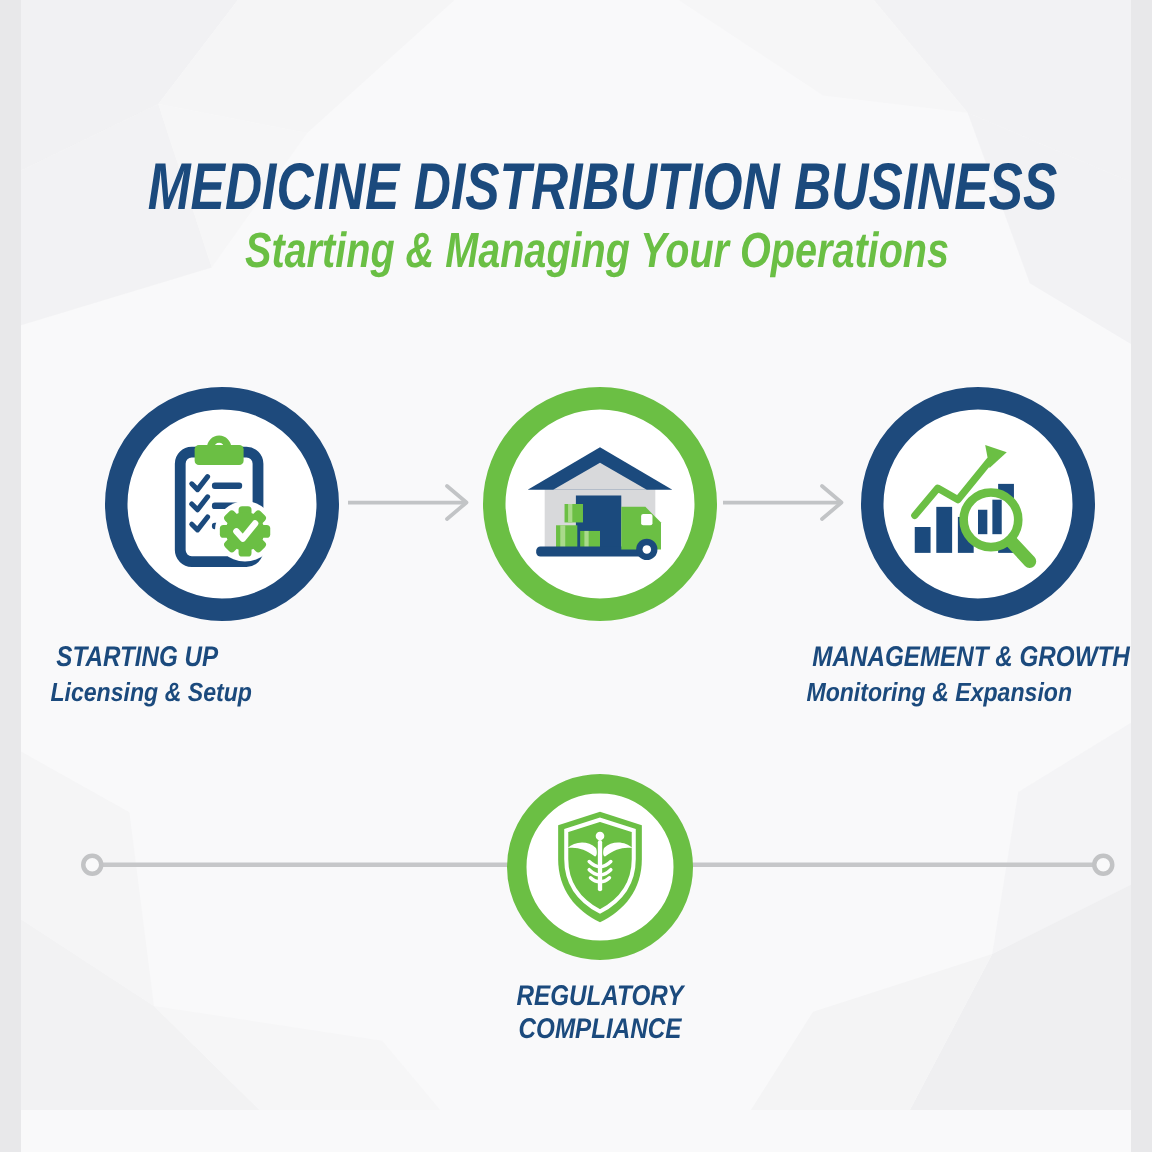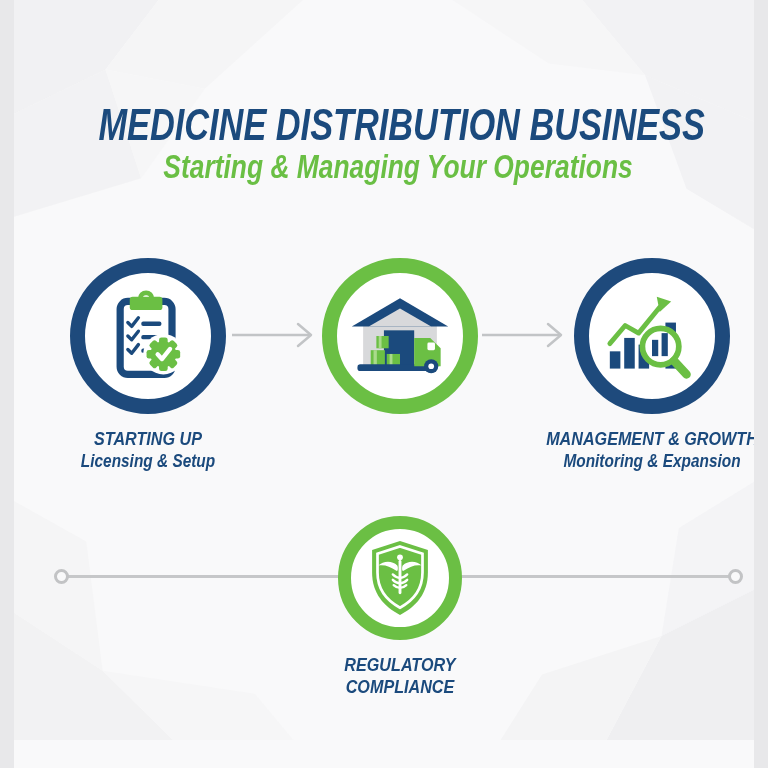--- a/index.html
+++ b/index.html
@@ -20,21 +20,21 @@
   .ring-green{border:15px solid #6bbf44;}
   .ring-c1{left:56px;top:258px;}
   .ring-c2{left:308px;top:258px;}
   .ring-c3{left:560px;top:258px;}
   .ring-c4{left:324px;top:516px;width:124px;height:124px;border-width:13px;}
 
   .arrow{position:absolute;top:320px;width:92px;height:30px;}
   .arrow-1{left:216px;}
   .arrow-2{left:466px;}
 
-  .step-label{position:absolute;top:428px;width:260px;text-align:center;color:#1b4a7d;}
+  .step-label{position:absolute;top:428px;width:260px;text-align:left;color:#1b4a7d;}
   .label-c1{left:4px;}
   .label-c2{left:256px;}
   .label-c3{left:508px;}
   .step-title{margin:0;font-size:19px;line-height:22px;font-weight:700;
               transform:scaleX(0.85);transform-origin:50% 50%;white-space:nowrap;}
   .step-sub{margin:0;font-size:17.5px;line-height:22px;font-weight:700;
             transform:scaleX(0.88);transform-origin:50% 50%;white-space:nowrap;}
 
   .hline{position:absolute;top:575px;left:48px;width:674px;height:2.5px;background:#c6c7c9;}
   .endcap{position:absolute;width:15px;height:15px;box-sizing:border-box;border:3px solid #c2c3c5;

